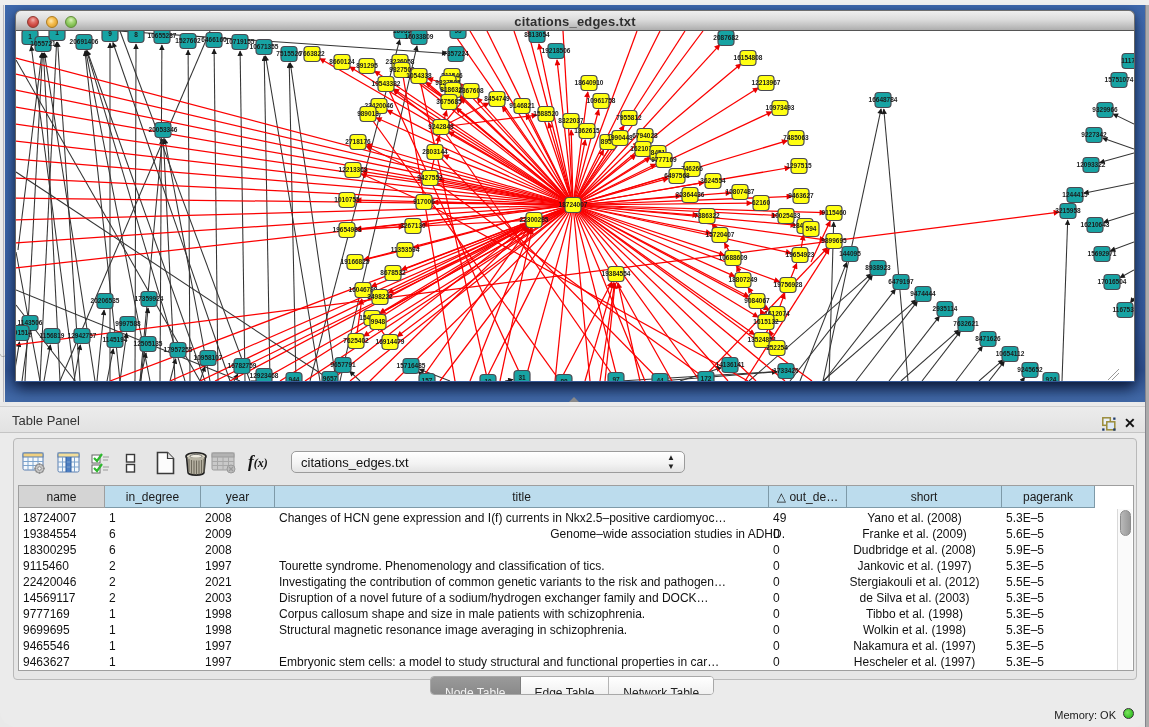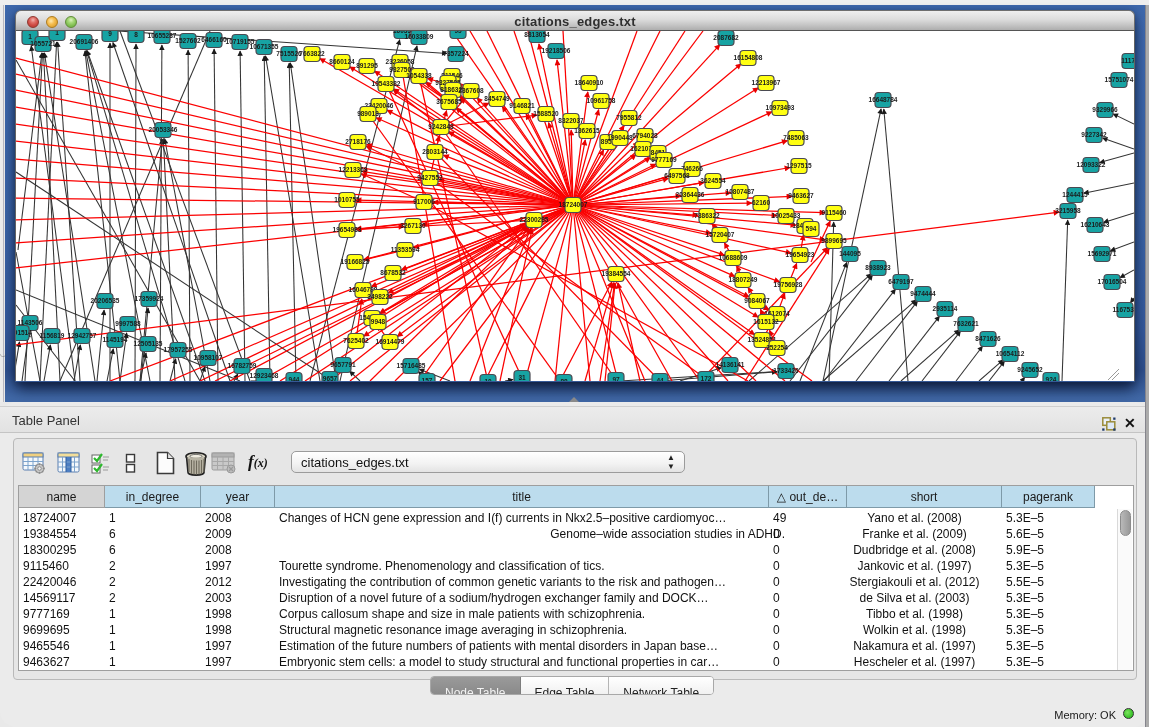--- a/index.html
+++ b/index.html
@@ -740,21 +740,21 @@
             <div class="td" style="left:90px;width:92px;text-align:left;">2</div>
             <div class="td" style="left:186px;width:70px;text-align:left;">1997</div>
             <div class="td" style="left:260px;width:490px;text-align:left;">Tourette syndrome. Phenomenology and classification of tics.</div>
             <div class="td" style="left:754px;width:70px;text-align:left;">0</div>
             <div class="td" style="left:818px;width:155px;text-align:center;">Jankovic et al. (1997)</div>
             <div class="td" style="left:987px;width:90px;text-align:left;">5.3E–5</div>
           </div>
 <div class="tr" style="top:88px;">
             <div class="td" style="left:4px;width:82px;text-align:left;">22420046</div>
             <div class="td" style="left:90px;width:92px;text-align:left;">2</div>
-            <div class="td" style="left:186px;width:70px;text-align:left;">2012</div>
+            <div class="td" style="left:186px;width:70px;text-align:left;">2021</div>
             <div class="td" style="left:260px;width:490px;text-align:left;">Investigating the contribution of common genetic variants to the risk and pathogen…</div>
             <div class="td" style="left:754px;width:70px;text-align:left;">0</div>
             <div class="td" style="left:818px;width:155px;text-align:center;">Stergiakouli et al. (2012)</div>
             <div class="td" style="left:987px;width:90px;text-align:left;">5.5E–5</div>
           </div>
 <div class="tr" style="top:104px;">
             <div class="td" style="left:4px;width:82px;text-align:left;">14569117</div>
             <div class="td" style="left:90px;width:92px;text-align:left;">2</div>
             <div class="td" style="left:186px;width:70px;text-align:left;">2003</div>
             <div class="td" style="left:260px;width:490px;text-align:left;">Disruption of a novel future of a sodium/hydrogen exchanger family and DOCK…</div>
@@ -777,21 +777,20 @@
             <div class="td" style="left:186px;width:70px;text-align:left;">1998</div>
             <div class="td" style="left:260px;width:490px;text-align:left;">Structural magnetic resonance image averaging in schizophrenia.</div>
             <div class="td" style="left:754px;width:70px;text-align:left;">0</div>
             <div class="td" style="left:818px;width:155px;text-align:center;">Wolkin et al. (1998)</div>
             <div class="td" style="left:987px;width:90px;text-align:left;">5.3E–5</div>
           </div>
 <div class="tr" style="top:152px;">
             <div class="td" style="left:4px;width:82px;text-align:left;">9465546</div>
             <div class="td" style="left:90px;width:92px;text-align:left;">1</div>
             <div class="td" style="left:186px;width:70px;text-align:left;">1997</div>
-            <div class="td" style="left:260px;width:490px;text-align:left;">Estimation of the future numbers of patients with mental disorders in Japan base…</div>
             <div class="td" style="left:754px;width:70px;text-align:left;">0</div>
             <div class="td" style="left:818px;width:155px;text-align:center;">Nakamura et al. (1997)</div>
             <div class="td" style="left:987px;width:90px;text-align:left;">5.3E–5</div>
           </div>
 <div class="tr" style="top:168px;">
             <div class="td" style="left:4px;width:82px;text-align:left;">9463627</div>
             <div class="td" style="left:90px;width:92px;text-align:left;">1</div>
             <div class="td" style="left:186px;width:70px;text-align:left;">1997</div>
             <div class="td" style="left:260px;width:490px;text-align:left;">Embryonic stem cells: a model to study structural and functional properties in car…</div>
             <div class="td" style="left:754px;width:70px;text-align:left;">0</div>

